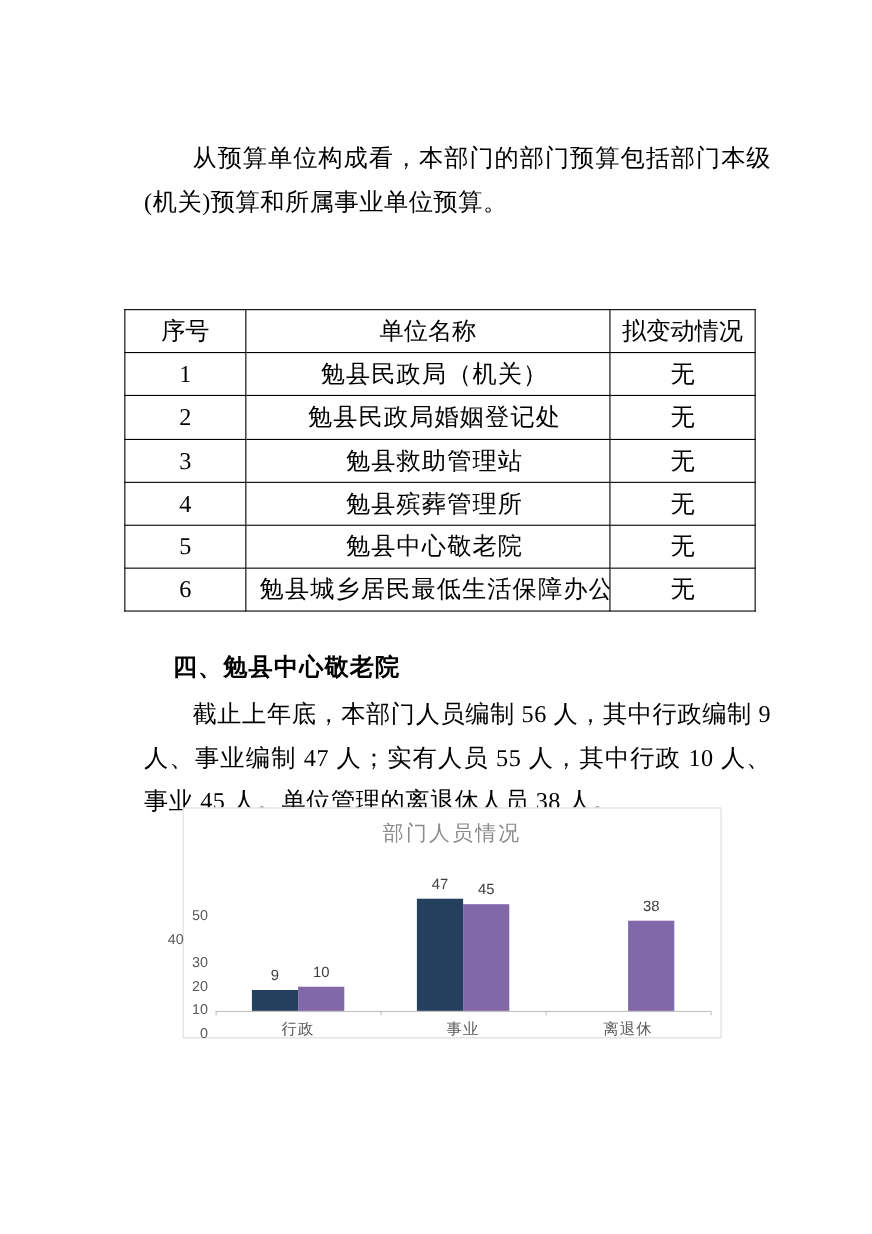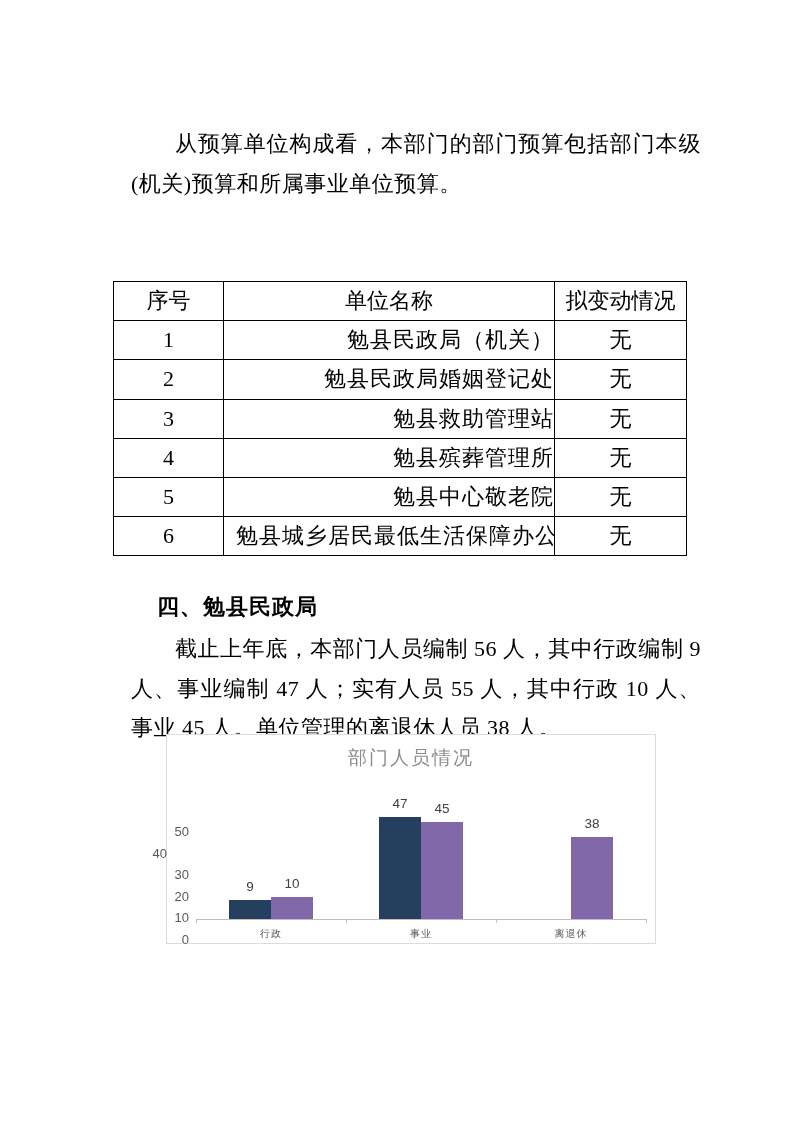--- a/index.html
+++ b/index.html
@@ -44,21 +44,21 @@
     height:38.2px;
     padding:0;
     font-weight:normal;
     overflow:hidden;
     white-space:nowrap;
   }
   table.doc-table .col-no{width:109px;text-align:center;}
   table.doc-table .col-name{width:330px;}
   table.doc-table .col-change{width:131px;text-align:center;}
   table.doc-table th.col-name{text-align:center;}
-  table.doc-table td.col-name{text-align:right;padding-left:12px;letter-spacing:1px;}
+  table.doc-table td.col-name{text-align:center;padding-left:12px;letter-spacing:1px;}
 
   
   .chart{
     position:absolute;
     left:166px;top:734px;
     width:490px;height:210px;
     background:#fff;
     border:1px solid #d8dde4;
     font-family:"Liberation Sans", sans-serif;
     box-sizing:border-box;
@@ -94,21 +94,21 @@
     position:absolute;
     height:0;border-top:1px solid #bfbfbf;
   }
   .x-axis-tick{
     position:absolute;
     width:0;height:4px;border-left:1px solid #bfbfbf;
   }
   .cat-label{
     position:absolute;
     text-align:center;
-    font-size:10px;color:#595959;
+    font-size:14px;color:#595959;
     letter-spacing:1px;
   }
 </style>
 </head>
 <body>
 
 <div class="page">
 
   <p class="para" style="top:102px;">从预算单位构成看，本部门的部门预算包括部门本级(机关)预算和所属事业单位预算。</p>
 
@@ -148,21 +148,21 @@
           <td class="col-change">无</td>
         </tr>
         <tr>
           <td class="col-no">6</td>
           <td class="col-name">勉县城乡居民最低生活保障办公室</td>
           <td class="col-change">无</td>
         </tr>
       </tbody>
   </table>
 
-  <h3 class="section-heading" style="top:570px;">四、勉县民政局</h3>
+  <h3 class="section-heading" style="top:570px;">四、勉县中心敬老院</h3>
 
   <p class="para" style="top:607px;">截止上年底，本部门人员编制 56 人，其中行政编制 9 人、事业编制 47 人；实有人员 55 人，其中行政 10 人、事业 45 人。单位管理的离退休人员 38 人。</p>
 
   <div class="chart">
     <div class="chart-title" style="color: rgb(140, 140, 140);">部门人员情况</div>
     <div class="chart-plot"></div>
   <div class="ytick" style="right: 466px; top: 176px; color: rgb(89, 89, 89);">0</div>
       <div class="ytick" style="right: 466px; top: 154.4px; color: rgb(89, 89, 89);">10</div>
       <div class="ytick" style="right: 466px; top: 132.8px; color: rgb(89, 89, 89);">20</div>
       <div class="ytick" style="right: 466px; top: 111.2px; color: rgb(89, 89, 89);">30</div>

